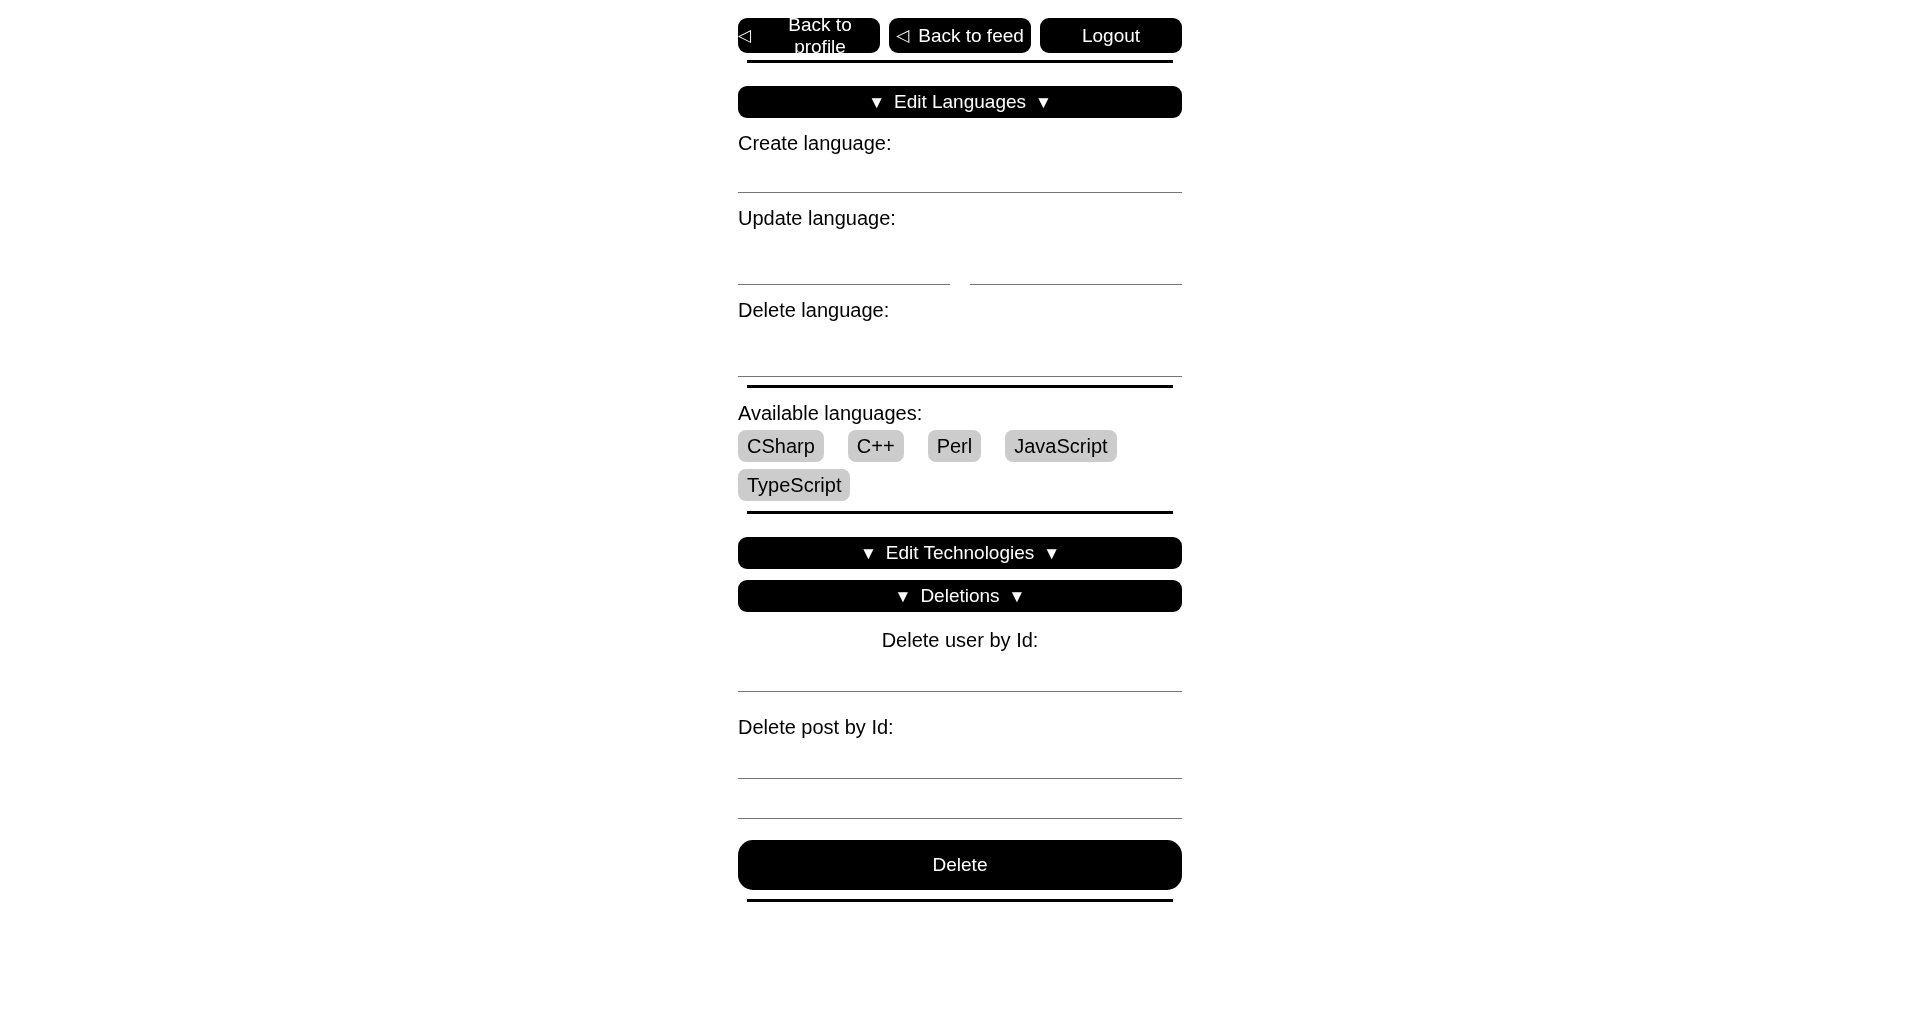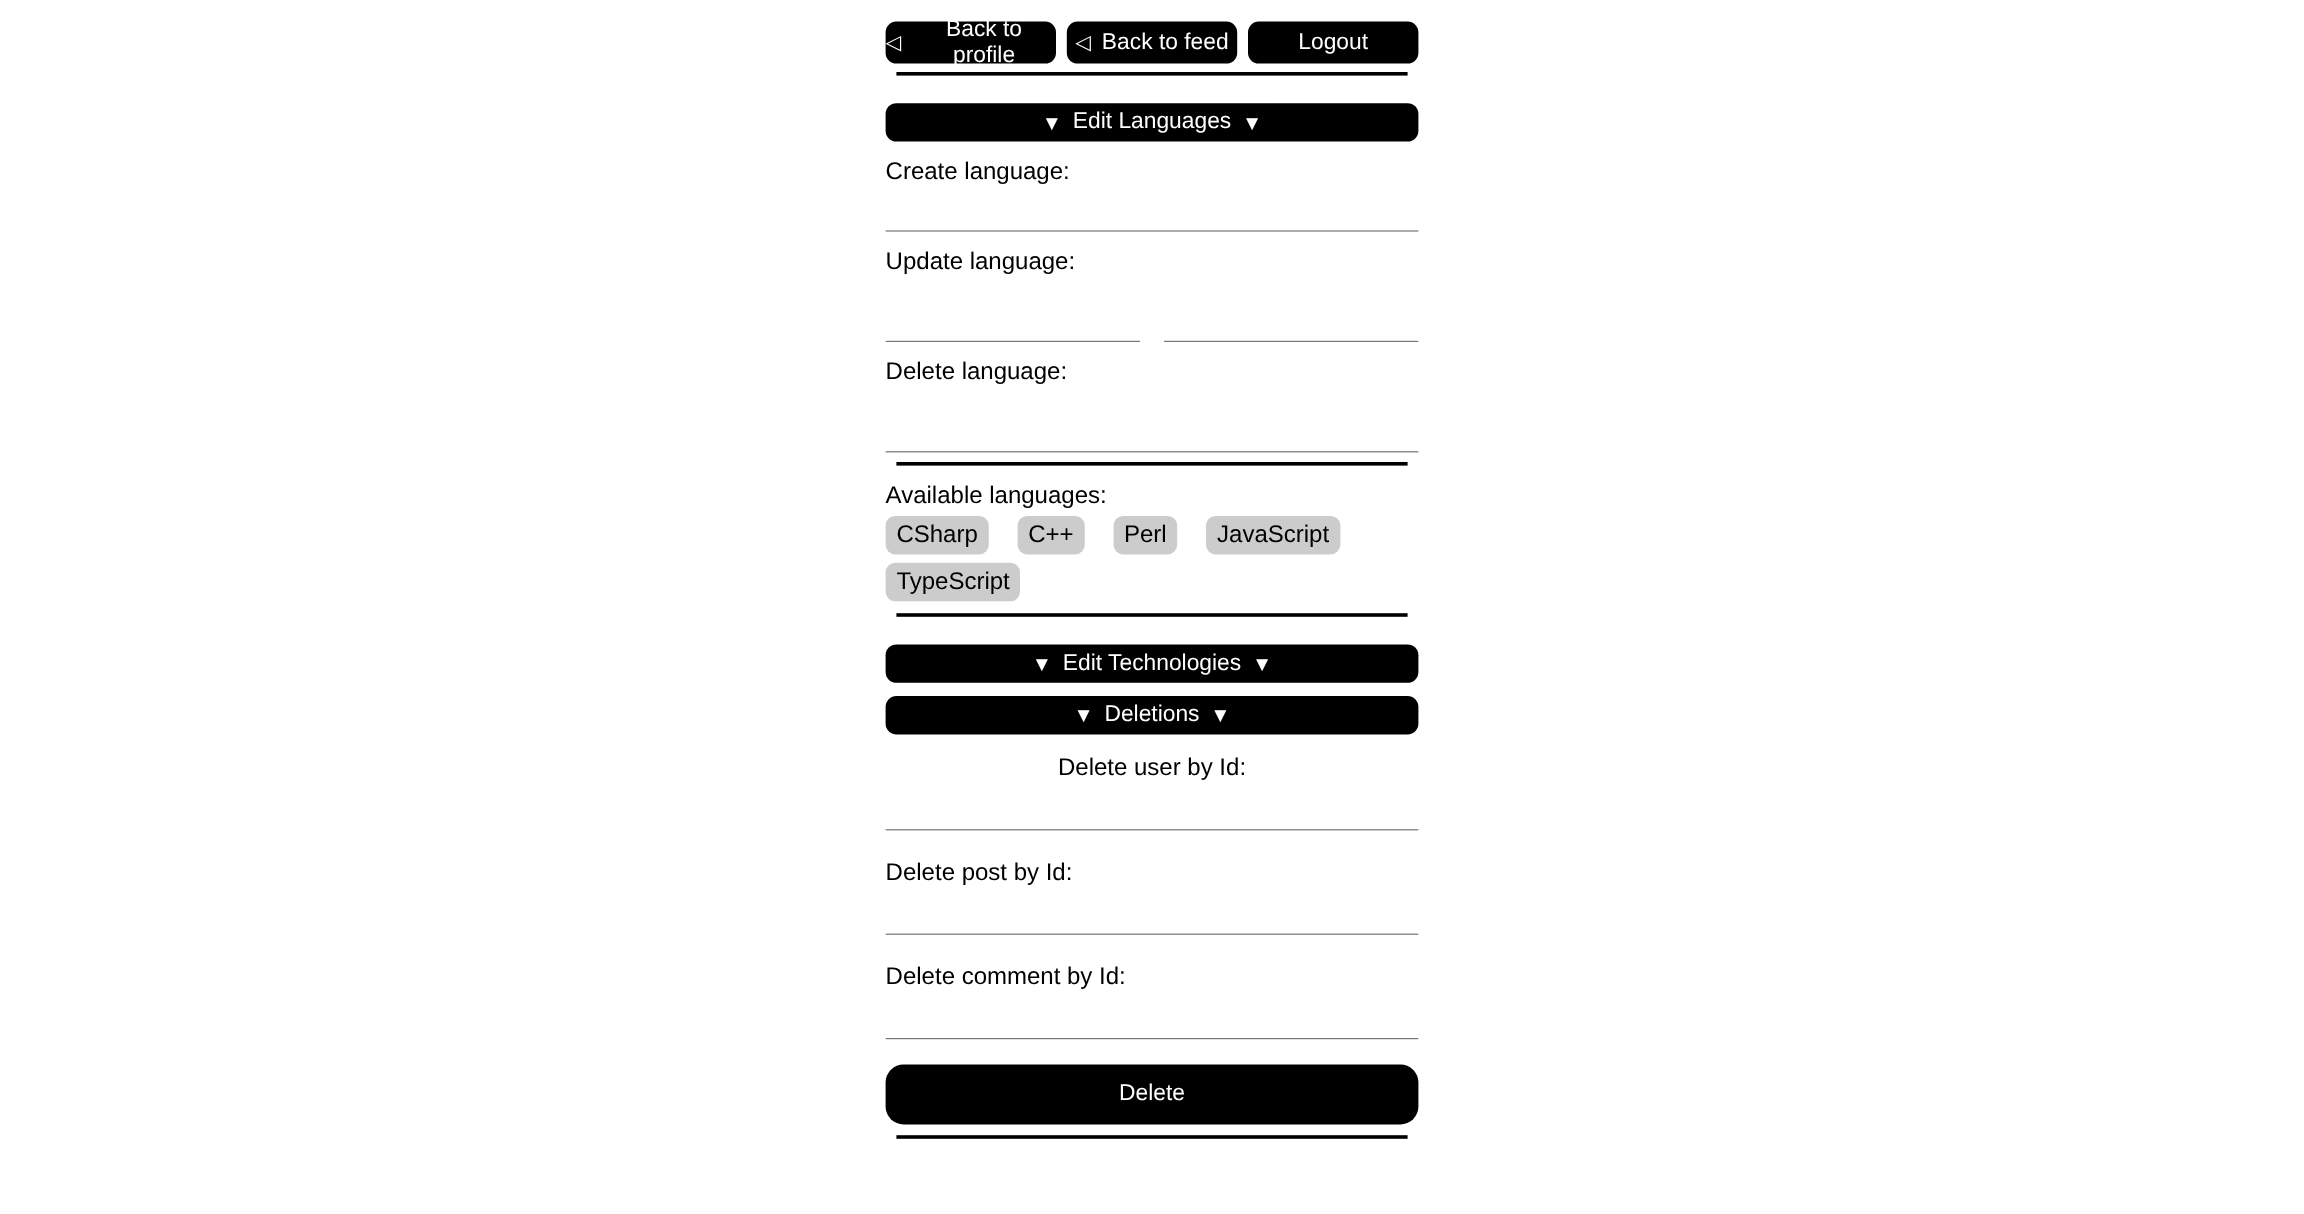--- a/index.html
+++ b/index.html
@@ -195,21 +195,20 @@
     <span class="tri">▼</span>
   </button>
 
   <section class="del-section">
     <label class="field-label first">Delete user by Id:</label>
     <input class="underline-input" type="text" value="" style="">
 
     <label class="field-label">Delete post by Id:</label>
     <input class="underline-input" type="text" value="" style="">
 
-    <label class="field-label">Delete comment by Id:</label>
     <input class="underline-input" type="text" value="" style="">
 
     <button class="btn action-btn delete">
       <span>Delete</span>
     </button>
   </section>
 
   <hr class="divider bottom">
 
 </div>

